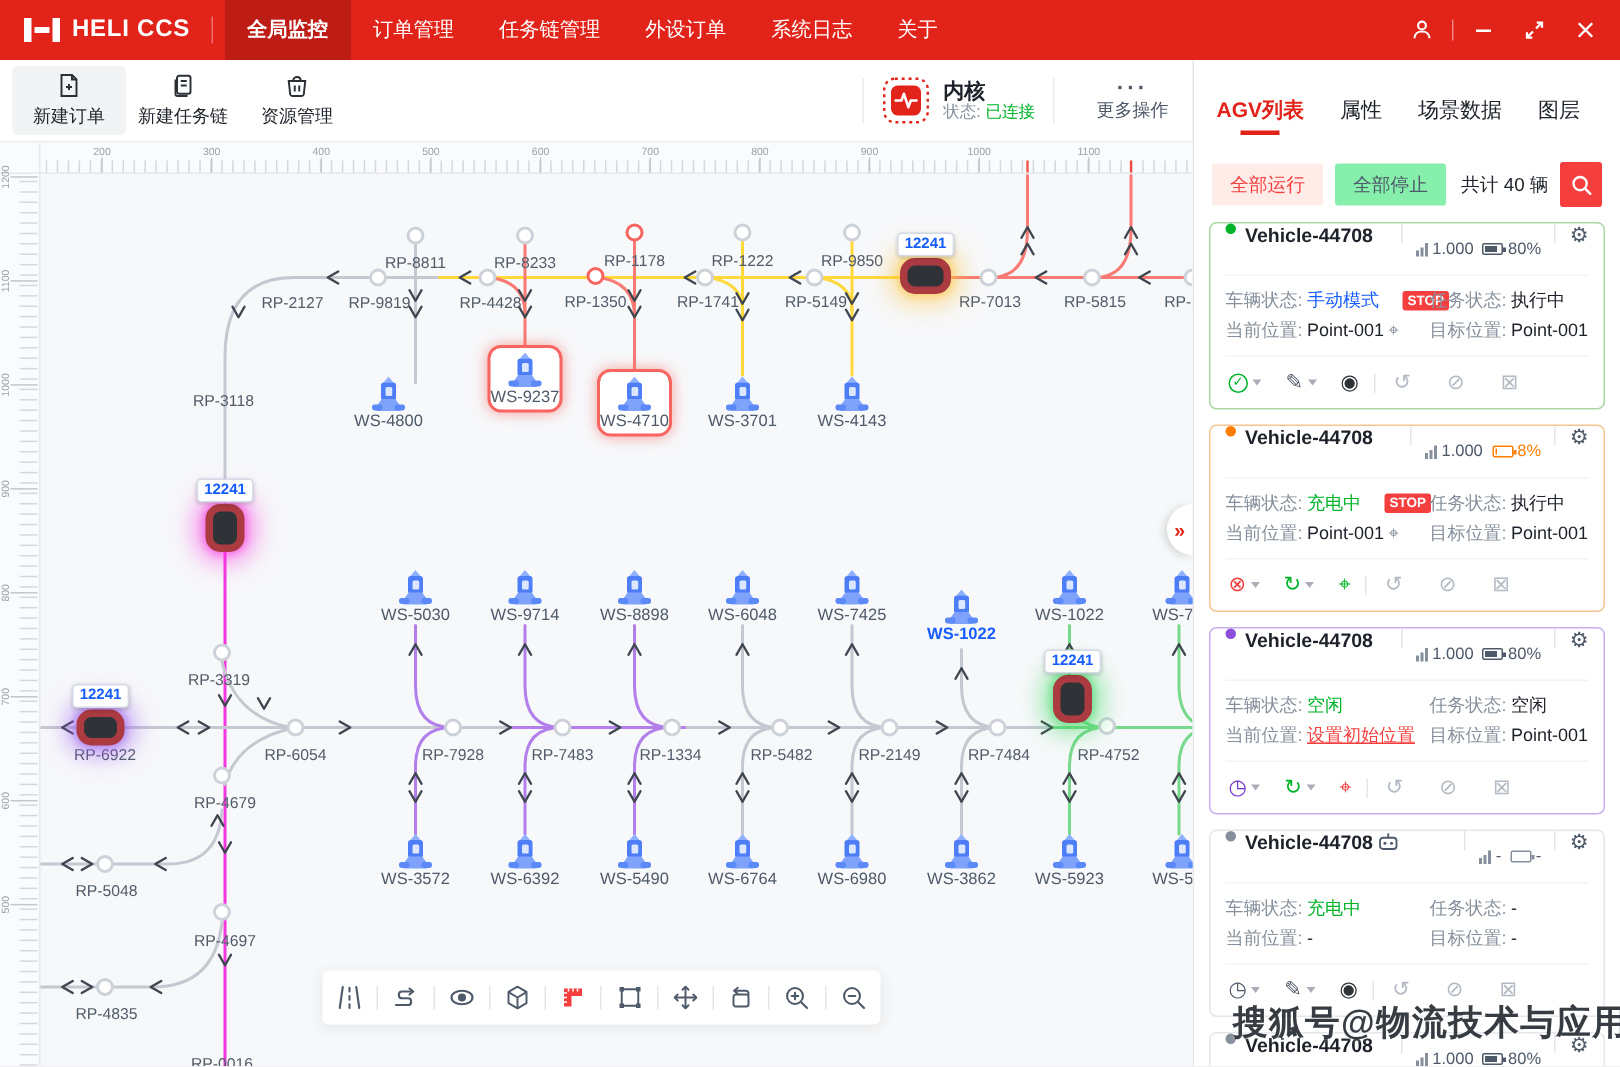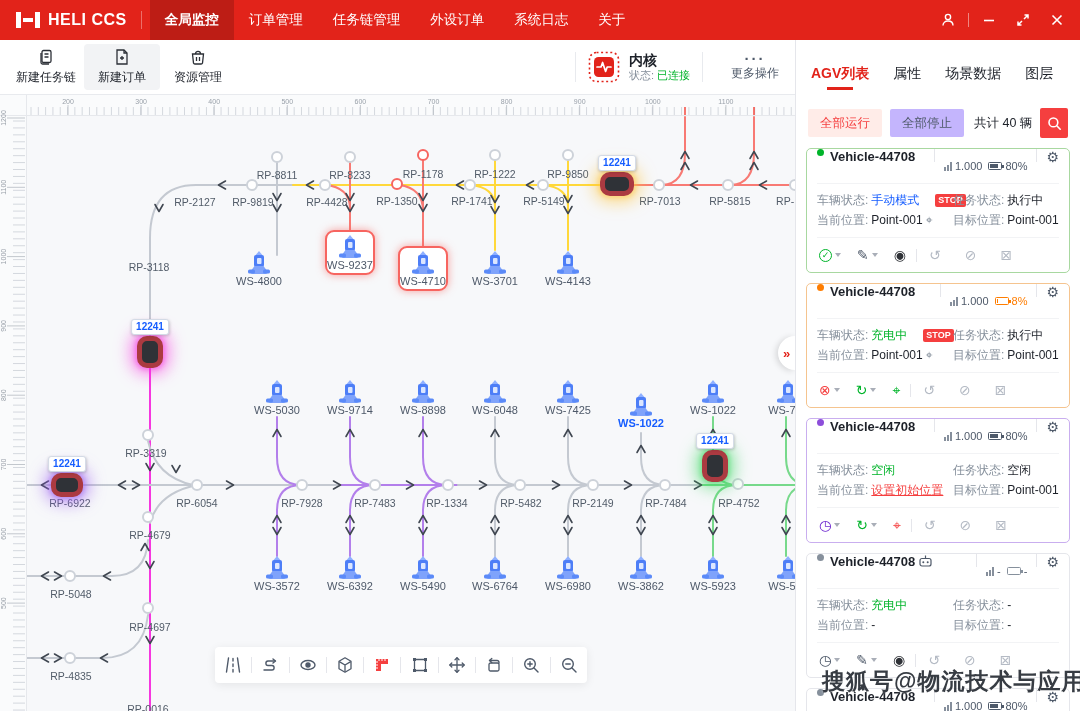--- a/index.html
+++ b/index.html
@@ -47,21 +47,21 @@
   .mt-d{width:1px;height:16px;background:#e5e6eb}
   
   .panel{width:284px;border-left:1px solid #e5e6eb;background:#fff;display:flex;flex-direction:column}
   .ptabs{height:55px;display:flex;align-items:center;gap:24px;padding:0 15px;font-size:14px;color:#1d2129;flex:none}
   .ptab{position:relative;height:44px;line-height:55px;cursor:pointer;white-space:nowrap}
   .ptab.active{color:#e2231a;font-weight:bold}
   .ptab.active::after{content:"";position:absolute;left:50%;transform:translateX(-50%);bottom: 0;width:26px;height:3px;background:#e2231a}
   .pfilter{display:flex;align-items:center;padding:13px 12px 10px;gap:8px;flex:none}
   .fbtn{height:28px;padding:0 12px;font-size:12.5px;border-radius:2px;display:flex;align-items:center;cursor:pointer;white-space:nowrap}
   .fbtn.run{background:#ffece8;color:#f53f3f}
-  .fbtn.stop{background:#c4b5fd;color:#4e5969}
+  .fbtn.stop{background:#86efac;color:#4e5969}
   .ftotal{font-size:12.5px;color:#1d2129;margin-left:2px;white-space:nowrap}
   .fsearch{margin-left:auto;width:30px;height:30px;background:#f53f3f;border-radius:2px;display:flex;align-items:center;justify-content:center;cursor:pointer}
   .vlist{flex:1;overflow:hidden;padding:0 10px}
   .vcard{border:1px solid #e5e6eb;border-radius:5px;margin-bottom:10px;padding:0 10px;background:#fff}
   .vc-head{height:34px;display:flex;gap:6px;border-bottom:1px solid #f2f3f5;font-size:12px}
   .dot{width:7px;height:7px;border-radius:50%;flex:none}
   .vc-name{font-weight:bold;color:#1d2129;font-size:13px;margin-right:auto;white-space:nowrap}
   .hsep{width:1px;height:13px;background:#e5e6eb;margin:0 3px;flex:none}
   .sig{display:flex;align-items:center;gap:3px;font-size:11px;color:#4e5969}
   .bars{display:flex;align-items:flex-end;gap:1px}
@@ -138,35 +138,35 @@
             <path d="M2.5 2.5 L11.5 11.5 M11.5 2.5 L2.5 11.5"></path>
           </svg>
       </span>
     </div>
   </header>
 
   <div class="content">
     <div class="left">
 
       <div class="toolbar">
+        <div class="tact on">
+          <svg width="18" height="18" viewBox="0 0 18 18" fill="none" stroke="#2b2f36" stroke-width="1.3">
+            <path d="M4 2 H11 L14 5 V16 H4 Z"></path>
+              <path d="M11 2 V5 H14"></path>
+              <path d="M9 8 V12 M7 10 H11"></path>
+          </svg>
+          <span>新建订单</span>
+        </div>
         <div class="tact">
           <svg width="18" height="18" viewBox="0 0 18 18" fill="none" stroke="#2b2f36" stroke-width="1.3">
             <rect x="5" y="2.5" width="9" height="12" rx="1.5"></rect>
               <path d="M7.5 6 H11.5 M7.5 9 H11.5"></path>
               <path d="M4 5 V14.5 A1.5 1.5 0 0 0 5.5 16 H12"></path>
           </svg>
           <span>新建任务链</span>
-        </div>
-        <div class="tact on">
-          <svg width="18" height="18" viewBox="0 0 18 18" fill="none" stroke="#2b2f36" stroke-width="1.3">
-            <path d="M4 2 H11 L14 5 V16 H4 Z"></path>
-              <path d="M11 2 V5 H14"></path>
-              <path d="M9 8 V12 M7 10 H11"></path>
-          </svg>
-          <span>新建订单</span>
         </div>
         <div class="tact">
           <svg width="18" height="18" viewBox="0 0 18 18" fill="none" stroke="#2b2f36" stroke-width="1.3">
             <path d="M3.5 6 H14.5 L13.5 15 A1.5 1.5 0 0 1 12 16 H6 A1.5 1.5 0 0 1 4.5 15 Z"></path>
             <path d="M6.5 6 C6.5 2.5 11.5 2.5 11.5 6"></path>
               <path d="M7.5 9 V13 M10.5 9 V13"></path>
           </svg>
           <span>资源管理</span>
         </div>
         <div class="tspacer"></div>

